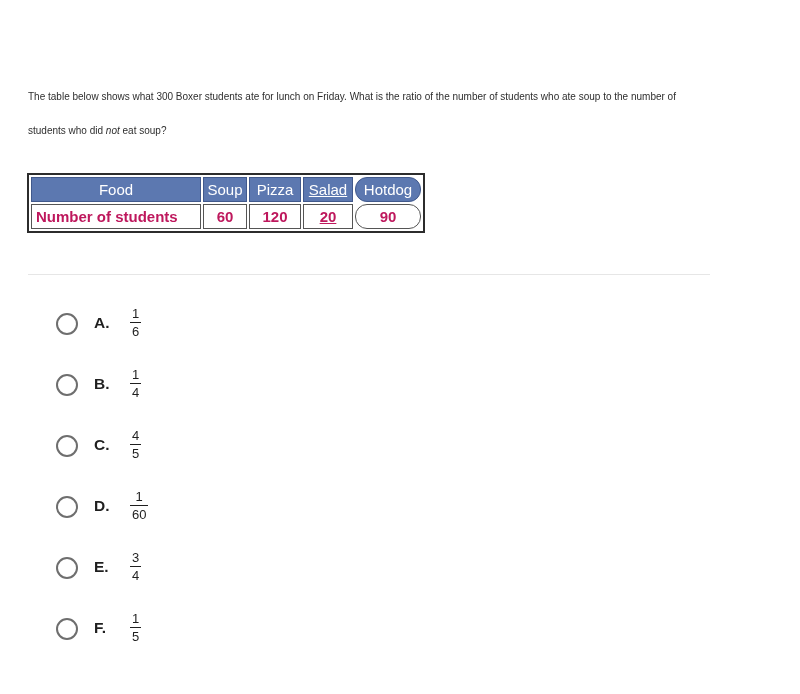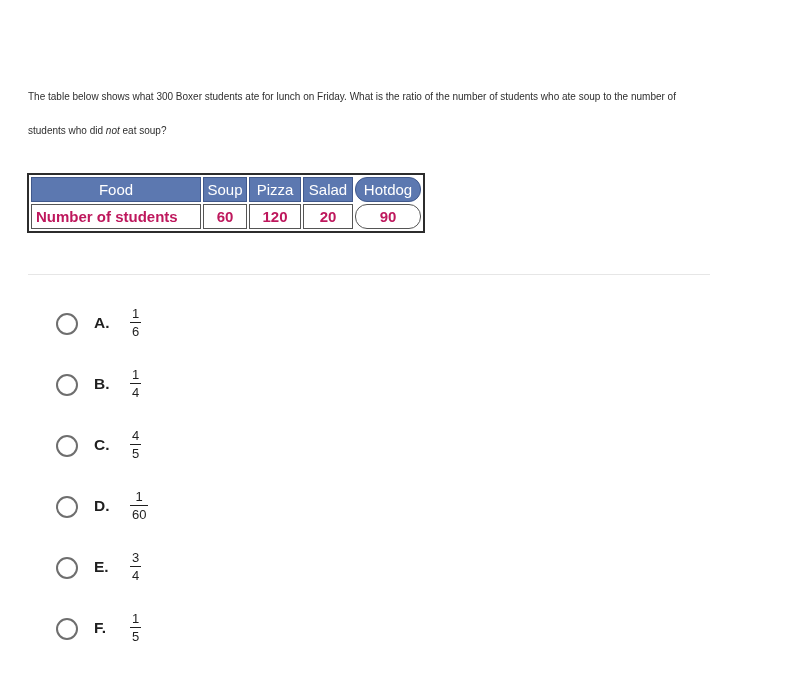--- a/index.html
+++ b/index.html
@@ -96,21 +96,21 @@
     color: #be185d;
     font-weight: bold;
   }
   table.data-table tr.value-row td.label-cell {
     text-align: left;
     padding-left: 4px;
     padding-right: 4px;
   }
   td.c-soup { min-width: 44px; }
   td.c-pizza { min-width: 52px; }
-  td.c-salad { min-width: 50px; }
+  td.c-salad { min-width: 50px; text-decoration: underline; }
   td.c-hotdog { min-width: 66px; border-radius: 12px; }
 
   
   .divider {
     position: absolute;
     left: 28px;
     top: 274px;
     width: 682px;
     height: 1px;
     background: #e6e6e6;

